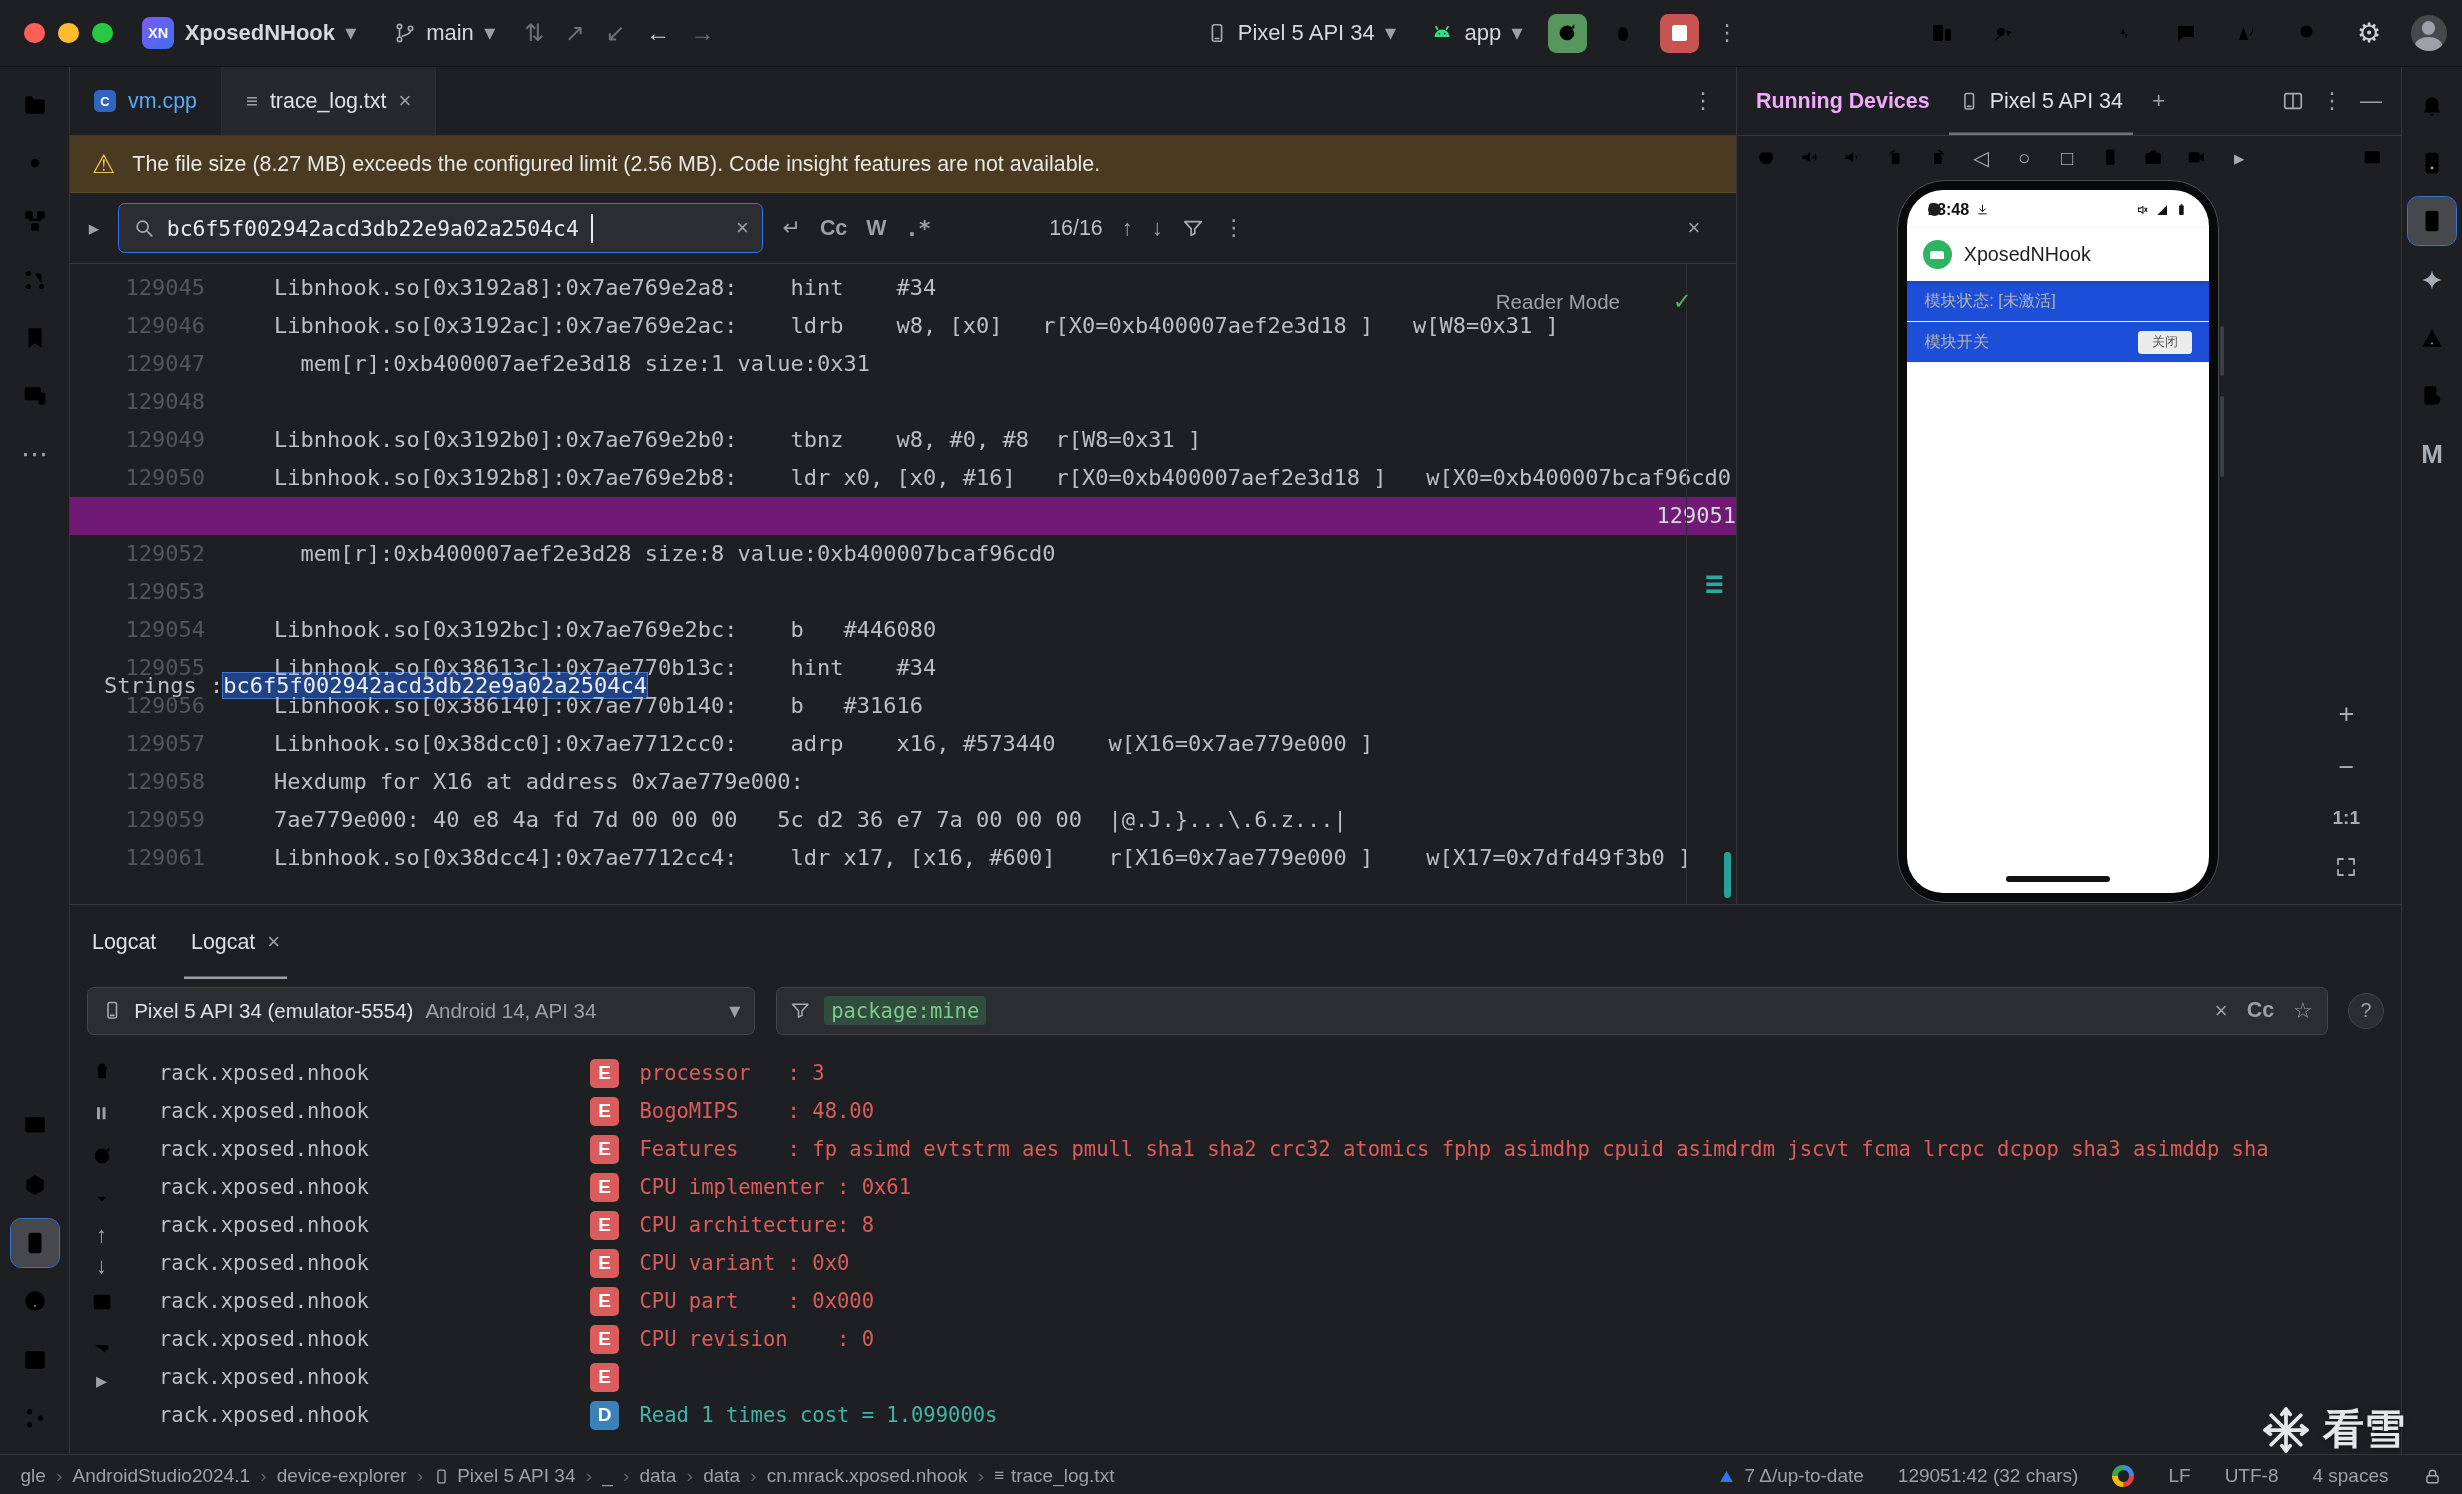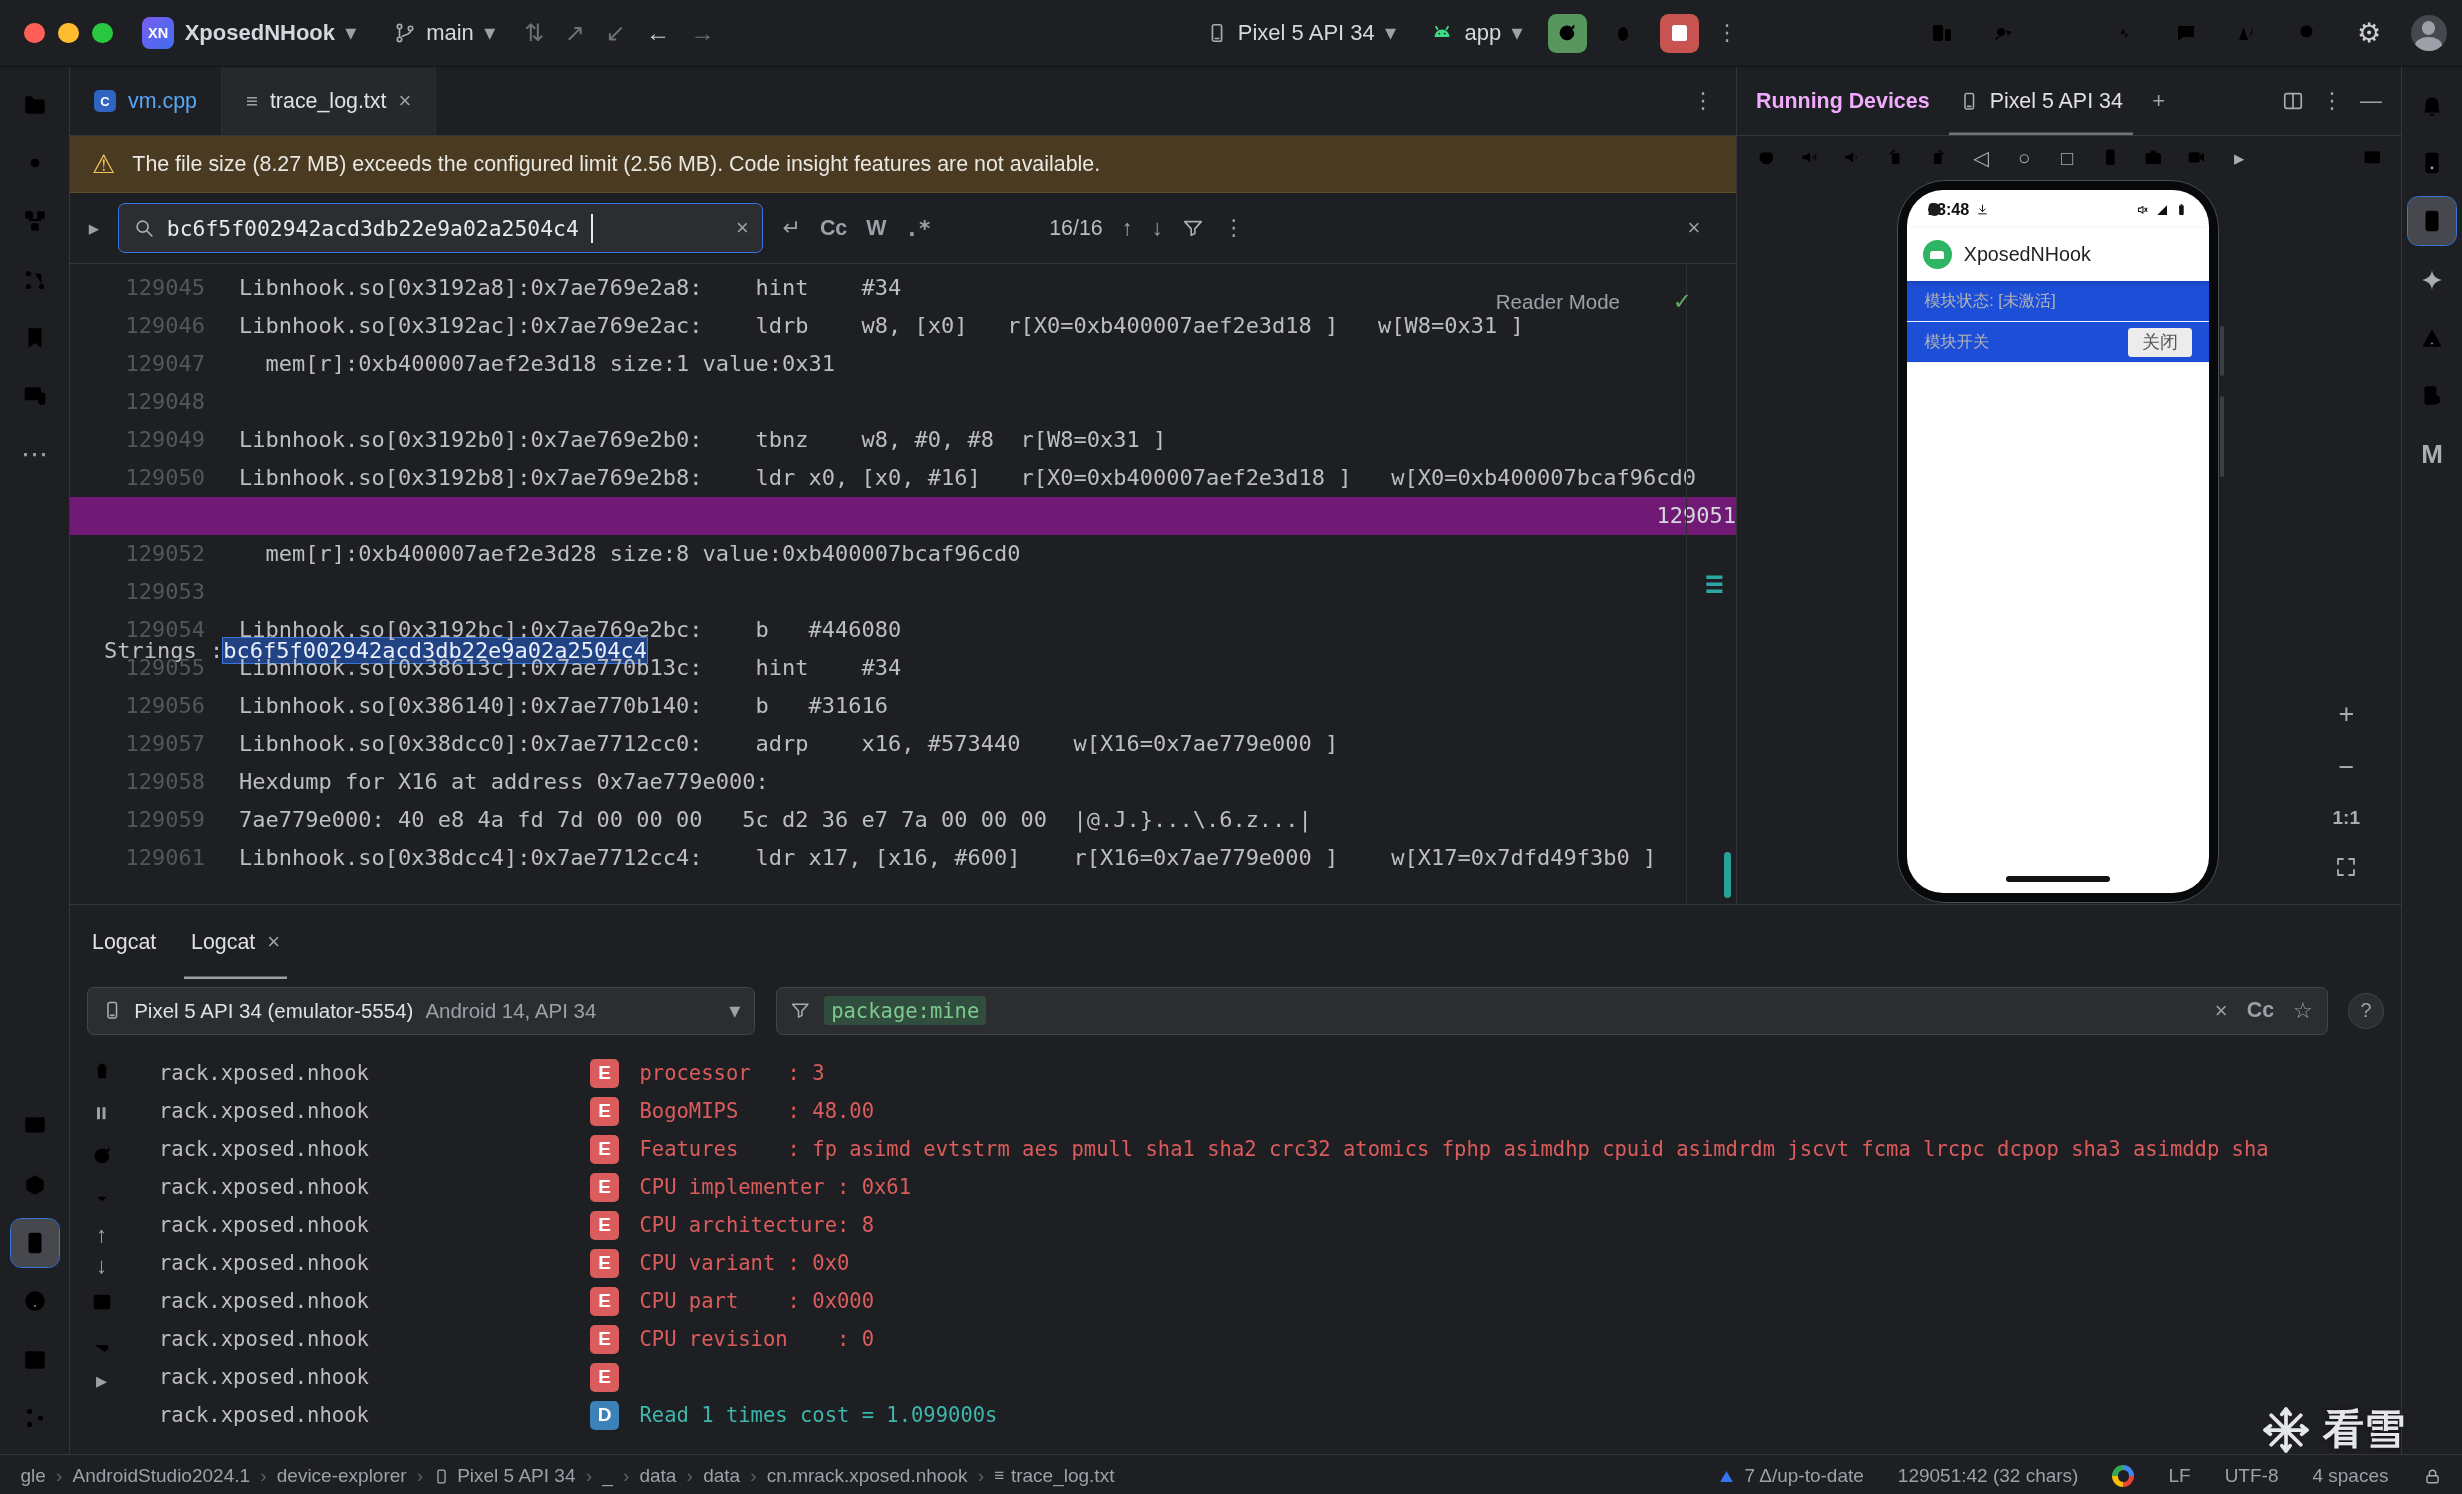--- a/index.html
+++ b/index.html
@@ -70,21 +70,21 @@
   .query{font-size:21.4px;color:#e7e9ed;}
   .caret{width:1.7px;height:29px;background:#e7e9ed;}
   .sbtn{color:#9da0a8;font-size:22px;}
   .toggle{color:#9da0a8;font-size:21.4px;font-weight:600;}
   .count{color:#bcbec4;margin-left:99px;font-size:21.4px;}
   .sb-close{margin-left:auto;margin-right:22px;}
 
   
   .editor{position:relative;flex:1;background:#1e1f22;font-family:"DejaVu Sans Mono","Liberation Mono",monospace;
           font-size:22px;padding-top:5.1px;overflow:hidden;}
-  .eline{display:flex;height:38px;line-height:38px;white-space:pre;}
+  .eline{display:flex;height:38px;line-height:38px;white-space:pre;gap:35px;}
   .eline .gut{flex:0 0 135px;text-align:right;color:#53565c;}
   .eline .code{padding-left:34px;color:#bcbec4;}
   .eline.cur{background:#701a75;flex-direction:column;}
   .eline.cur .gut{color:#d5d8de;}
   .sel{background:#214283;outline:1.7px solid #3b76d6;outline-offset:-0.9px;color:#e9eefb;}
   .margin-guide{position:absolute;left:1616px;top:0;bottom:0;width:0.9px;background:#2c2e32;}
   .reader{position:absolute;top:26px;right:116px;color:#9da0a8;font-family:"Liberation Sans",sans-serif;font-size:20.5px;}
   .insp{position:absolute;top:20.5px;right:46px;color:#5fad65;font-size:26px;}
   .floatbar{position:absolute;top:301px;right:12px;color:#29a9a2;font-size:31px;font-weight:700;}
   .vthumb{position:absolute;right:5.1px;top:588px;width:6.8px;height:46px;background:#2aa198;border-radius:3.4px;}
@@ -104,21 +104,21 @@
   .p-status{height:38px;display:flex;align-items:center;gap:6.8px;padding:0 20.5px;font-size:16.2px;font-weight:700;color:#111;}
   .p-status .right{margin-left:auto;display:flex;align-items:center;gap:6px;color:#111;}
   .cam{position:absolute;top:13px;left:20.5px;width:13px;height:13px;border-radius:50%;background:#1c1e22;}
   .p-appbar{height:53px;display:flex;align-items:center;gap:12px;padding:0 15.4px;background:#fff;
             box-shadow:0 1.7px 5.1px rgba(0,0,0,.16);position:relative;z-index:2;}
   .app-dot{width:29px;height:29px;border-radius:50%;background:#2db563;display:flex;align-items:center;justify-content:center;}
   .app-dot i{width:13.7px;height:8.5px;background:#fff;border-radius:2.6px 2.6px 0.9px 0.9px;display:block;}
   .p-title{font-size:19.7px;color:#1f1f1f;}
   .p-row{height:40px;display:flex;align-items:center;padding:0 17px;color:#b3b3b3;font-size:16.2px;
          border-bottom:0.9px solid #f1f1f1;background:#1d4ed8;}
-  .switch-chip{margin-left:auto;background:#ececec;border-radius:3.4px;padding:2.6px 13.7px;color:#555;font-size:18px;}
+  .switch-chip{margin-left:auto;background:#ececec;border-radius:3.4px;padding:2.6px 13.7px;color:#555;font-size:13px;}
   .home-bar{position:absolute;bottom:10.3px;left:50%;transform:translateX(-50%);width:104px;height:6px;border-radius:3.4px;background:#121212;}
   .zoomctl{position:absolute;right:41px;top:634px;display:flex;flex-direction:column;gap:26px;align-items:center;color:#a8acb3;}
   .zoomctl .zi{font-size:27px;}
   .zoomctl .ratio{font-size:19px;font-weight:600;}
 
   
   .logcat{flex:1;display:flex;flex-direction:column;min-height:0;background:#1e1f22;}
   .lc-tabs{height:74px;display:flex;align-items:stretch;gap:28px;padding:0 22px;}
   .lc-title{display:flex;align-items:center;font-size:21.4px;color:#dfe1e5;}
   .lc-tab{display:flex;align-items:center;gap:12px;padding:0 6.8px;color:#dfe1e5;font-size:21.4px;

